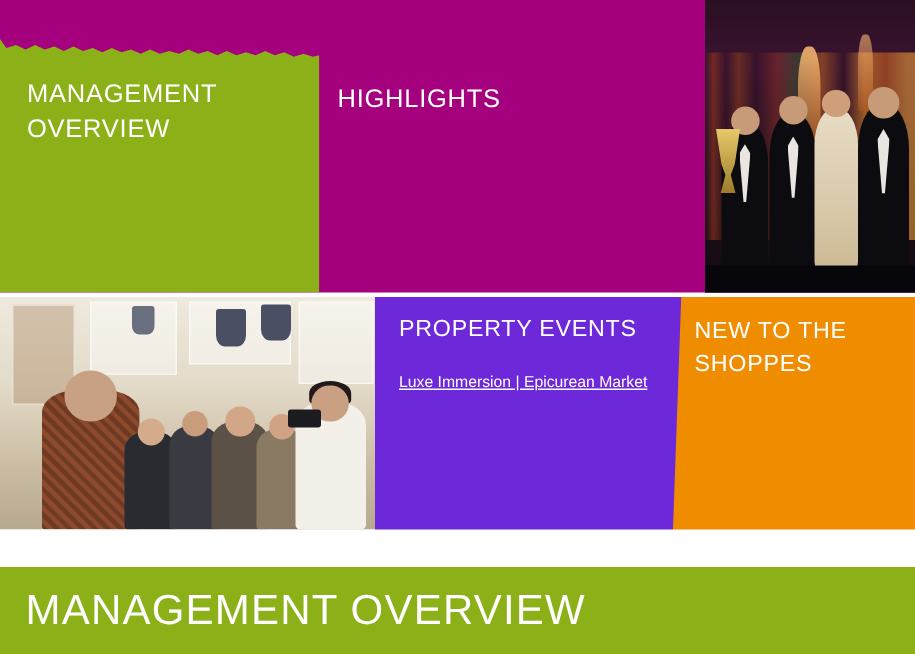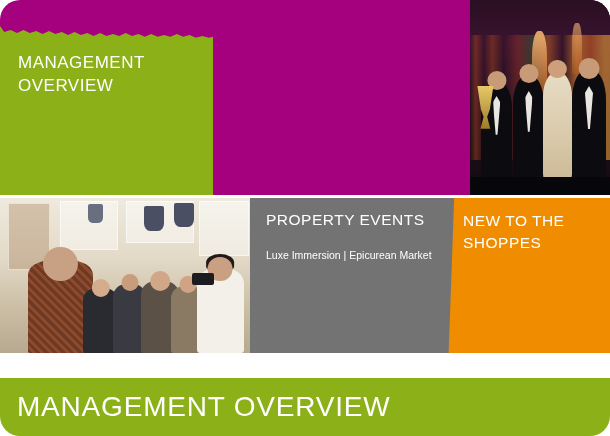--- a/index.html
+++ b/index.html
@@ -14,21 +14,20 @@
     font-family: "Liberation Sans", sans-serif;
     -webkit-font-smoothing: antialiased;
   }
 
   #slide {
     position: relative;
     width: 610px;
     height: 436px;
     background: #ffffff;
     overflow: hidden;
-    border-radius: 20px;
   }
 
   
   .magenta-band {
     position: absolute;
     left: 0;
     top: 0;
     width: 610px;
     height: 195px;
     background: #A5007D;
@@ -284,28 +283,28 @@
     border-radius: 2px;
   }
 
   
   .blue-panel {
     position: absolute;
     left: 250px;
     top: 198px;
     width: 210px;
     height: 170px;
-    background: #737373;
+    background: #6d28d9;
     clip-path: polygon(0 0, 100% 0, 94.5% 100%, 0 100%);
   }
   .blue-panel .inner {
     padding: 12px 0 0 16px;
   }
   .blue-panel .panel-title { font-size: 15.5px; }
-  .blue-panel .panel-sub { margin-top: 16px; max-width: 180px; }
+  .blue-panel .panel-sub { margin-top: 16px; max-width: 180px; text-decoration: underline; }
 
   
   .orange-panel {
     position: absolute;
     left: 448px;
     top: 198px;
     width: 162px;
     height: 173px;
     background: #F08C00;
     clip-path: polygon(3.8% 0, 100% 0, 100% 100%, 0 100%);
@@ -384,20 +383,21 @@
   </div>
 
   <div class="green-panel">
     <div class="inner">
       <h2 class="panel-title">MANAGEMENT OVERVIEW</h2>
     </div>
   </div>
 
   <div class="highlights">
     <div class="inner">
+      <h2 class="panel-title">HIGHLIGHTS</h2>
     </div>
   </div>
 
   <div class="photo-retail">
     <div class="room"></div>
     <div class="wall-panel w1"></div>
     <div class="wall-panel w2"></div>
     <div class="wall-panel w3"></div>
     <div class="wall-panel w4"></div>
     <div class="lamp l1"></div>

